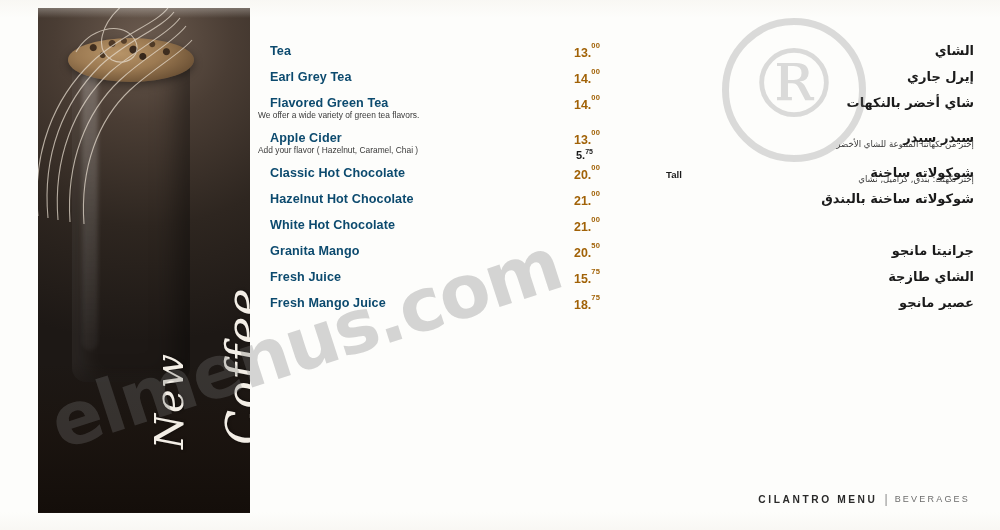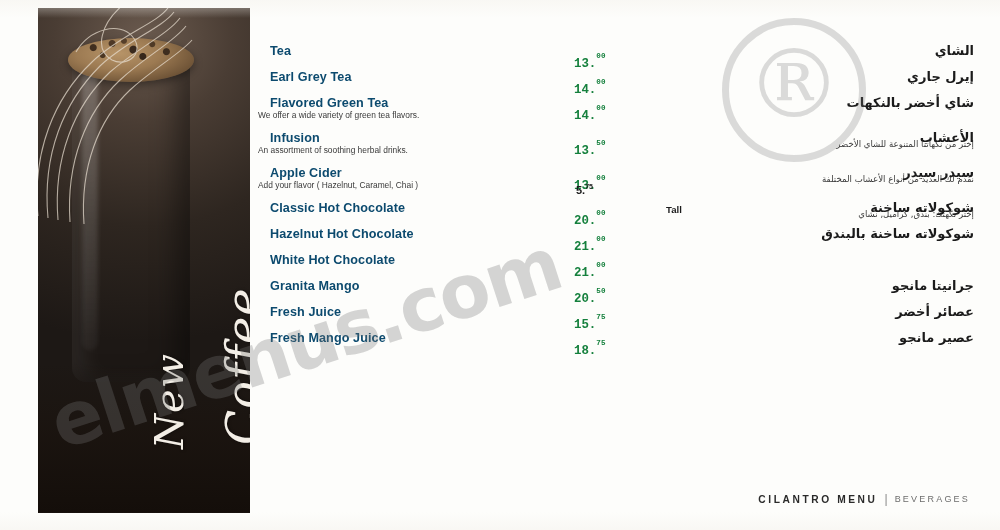--- a/index.html
+++ b/index.html
@@ -214,26 +214,25 @@
     position: absolute;
     left: 0;
     top: 14px;
     font-size: 8.4px;
     color: #3a3a3a;
     white-space: nowrap;
   }
   .price {
     position: absolute;
     left: 316px;
-    top: 12px;
+    top: 1px;
     font-size: 12.4px;
     font-weight: bold;
-    color: #15803d;
-    white-space: nowrap;
-    font-family: Liberation Mono, monospace;
+    color: #a16207;
+    white-space: nowrap;
   }
   .price sup {
     font-size: 7.6px;
     font-weight: bold;
     top: -0.55em;
     position: relative;
     letter-spacing: 0.2px;
   }
   .price2 {
     position: absolute;
@@ -346,27 +345,20 @@
     </div>
 
     <div class="row tall">
       <div class="en-name">Flavored Green Tea</div>
       <div class="en-desc">We offer a wide variety of green tea flavors.</div>
       <div class="price"><span>14.</span><sup>00</sup></div>
       <div class="ar-name">شاي أخضر بالنكهات</div>
       <div class="ar-desc">إختر من نكهاتنا المتنوعة للشاي الأخضر</div>
     </div>
 
-    <div class="row tall">
-      <div class="en-name">Infusion</div>
-      <div class="en-desc">An assortment of soothing herbal drinks.</div>
-      <div class="price"><span>13.</span><sup>50</sup></div>
-      <div class="ar-name">الأعشاب</div>
-      <div class="ar-desc">نقدم لك العديد من أنواع الأعشاب المختلفة</div>
-    </div>
 
     <div class="row tall">
       <div class="en-name">Apple Cider</div>
       <div class="en-desc">Add your flavor ( Hazelnut, Caramel, Chai )</div>
       <div class="price"><span>13.</span><sup>00</sup></div>
       <div class="price2"><span>5.</span><sup>75</sup></div>
       <div class="ar-name">سيدر سيدر</div>
       <div class="ar-desc">إختر نكهتك: بندق, كراميل, نشاي</div>
     </div>
 
@@ -392,21 +384,21 @@
     <div class="row">
       <div class="en-name">Granita  Mango</div>
       <div class="price"><span>20.</span><sup>50</sup></div>
       <div class="ar-name">جرانيتا مانجو</div>
     </div>
 
 
     <div class="row">
       <div class="en-name">Fresh Juice</div>
       <div class="price"><span>15.</span><sup>75</sup></div>
-      <div class="ar-name">عصائر أخضر</div>
+      <div class="ar-name">الشاي طازجة</div>
     </div>
 
     <div class="row">
       <div class="en-name">Fresh Mango Juice</div>
       <div class="price"><span>18.</span><sup>75</sup></div>
       <div class="ar-name">عصير مانجو</div>
     </div>
 
   </div>
 

